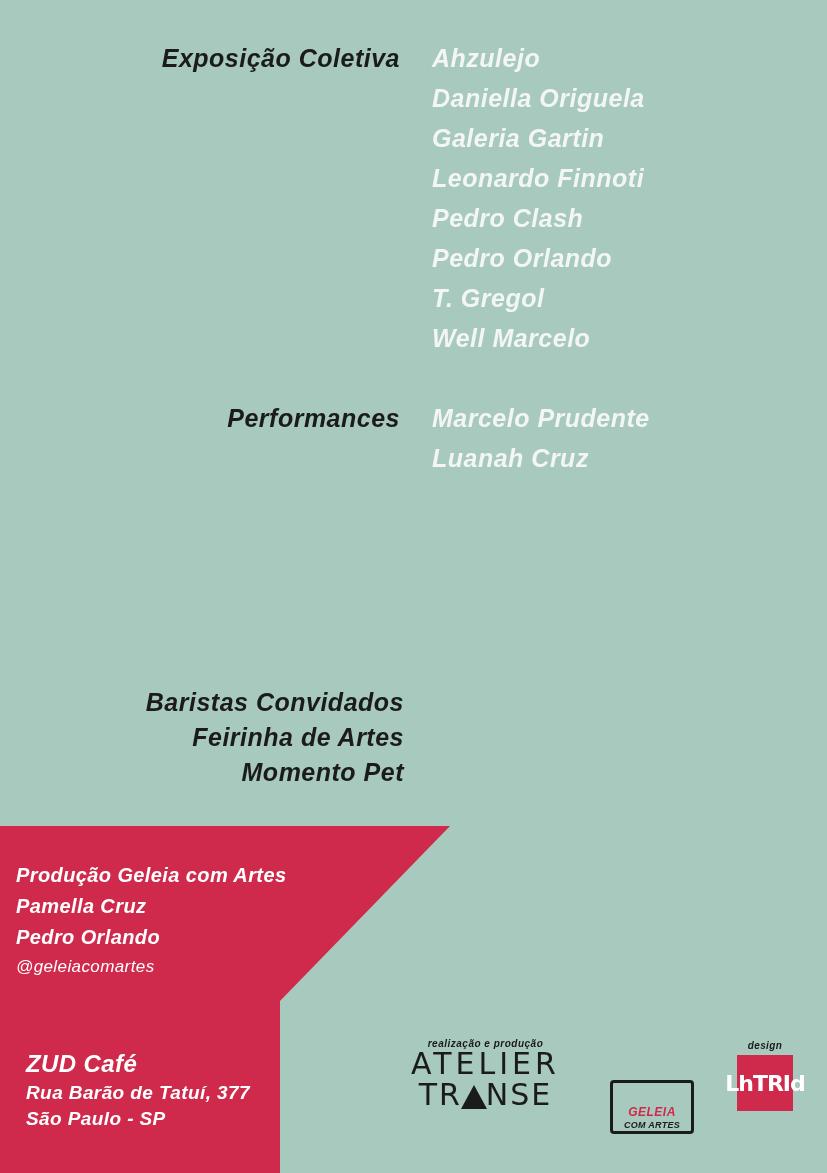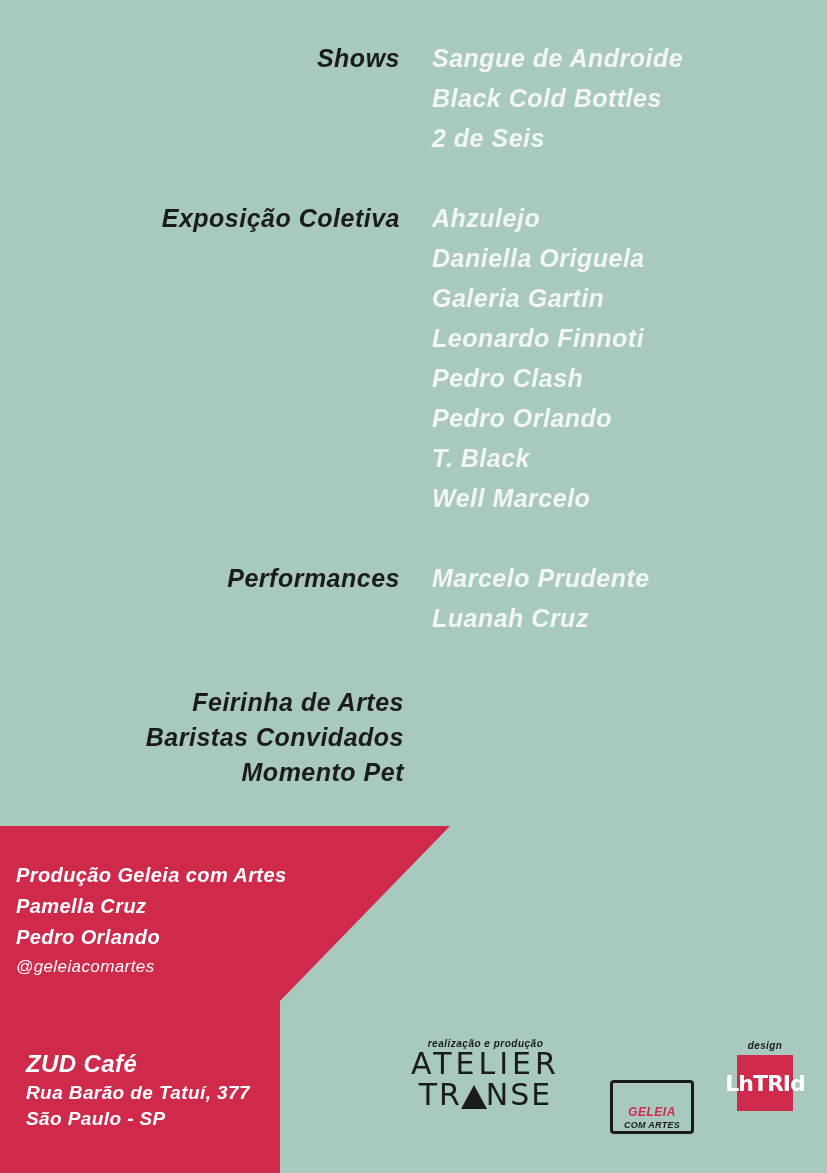--- a/index.html
+++ b/index.html
@@ -259,56 +259,48 @@
     letter-spacing: -1px;
   }
 </style>
 </head>
 <body>
 
 <div class="poster">
 
   <div class="program">
 
-    <div class="prog-block">
-      <div class="prog-label">Shows</div>
-      <div class="prog-items">
-        <div class="prog-item">Sangue de Androide</div>
-        <div class="prog-item">Black Cold Bottles</div>
-        <div class="prog-item">2 de Seis</div>
-      </div>
-    </div>
 
     <div class="prog-block">
       <div class="prog-label">Exposição Coletiva</div>
       <div class="prog-items">
         <div class="prog-item">Ahzulejo</div>
         <div class="prog-item">Daniella Origuela</div>
         <div class="prog-item">Galeria Gartin</div>
         <div class="prog-item">Leonardo Finnoti</div>
         <div class="prog-item">Pedro Clash</div>
         <div class="prog-item">Pedro Orlando</div>
-        <div class="prog-item">T. Black</div>
+        <div class="prog-item">T. Gregol</div>
         <div class="prog-item">Well Marcelo</div>
       </div>
     </div>
 
     <div class="prog-block">
       <div class="prog-label">Performances</div>
       <div class="prog-items">
         <div class="prog-item">Marcelo Prudente</div>
         <div class="prog-item">Luanah Cruz</div>
       </div>
     </div>
 
   </div>
 
   <div class="extras">
+    <div class="extra-line">Baristas Convidados</div>
     <div class="extra-line">Feirinha de Artes</div>
-    <div class="extra-line">Baristas Convidados</div>
     <div class="extra-line">Momento Pet</div>
   </div>
 
   <div class="red-band"></div>
 
   <div class="credits">
     <div class="credits-title">Produção Geleia com Artes</div>
     <div class="credits-name">Pamella Cruz</div>
     <div class="credits-name">Pedro Orlando</div>
     <div class="credits-handle">@geleiacomartes</div>

